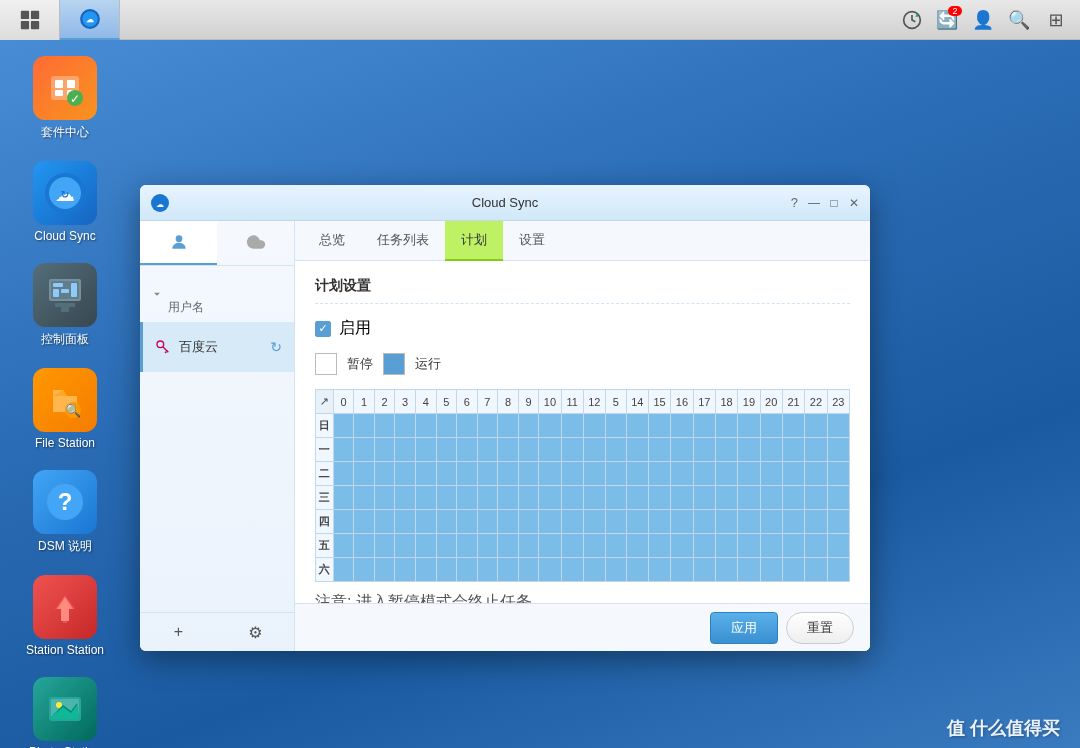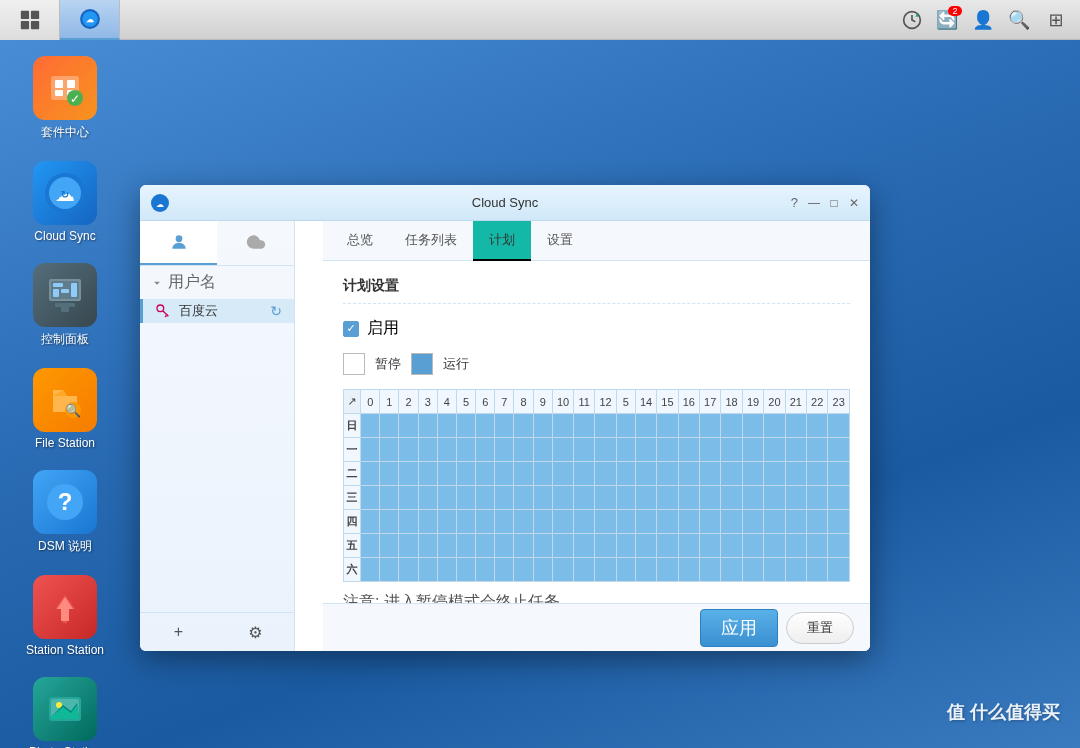--- a/index.html
+++ b/index.html
@@ -103,21 +103,21 @@
     .desktop-icon-label {
       color: white;
       font-size: 12px;
       text-align: center;
       text-shadow: 1px 1px 2px rgba(0,0,0,0.5);
     }
 
     
     .watermark {
       position: absolute;
-      bottom: 24px; right: 20px;
+      bottom: 8px; right: 20px;
       color: white;
       font-size: 18px;
       font-weight: bold;
       text-shadow: 1px 1px 3px rgba(0,0,0,0.3);
       opacity: 0.9;
     }
 
     
     .cloud-sync-window {
       position: absolute;
@@ -205,21 +205,21 @@
       color: #666;
       gap: 4px;
       cursor: pointer;
     }
     .sidebar-section-header svg {
       width: 14px; height: 14px;
     }
     .sidebar-item {
       display: flex;
       align-items: center;
-      padding: 3px 12px;
+      padding: 16px 12px;
       gap: 8px;
       cursor: pointer;
       font-size: 13px;
       color: #333;
       background: #d6eaf8;
       border-left: 3px solid #5a9fd4;
     }
     .sidebar-item svg {
       width: 16px; height: 16px;
       color: #e05;
@@ -244,40 +244,39 @@
       color: #555;
       font-size: 16px;
     }
 
     
     .window-main {
       flex: 1;
       display: flex;
       flex-direction: column;
       background: white;
-      padding-left: 28px;
     }
     .main-tabs {
       display: flex;
       border-bottom: 1px solid #d0e4f4;
       background: #f5f9fe;
       padding: 0 8px;
     }
     .main-tab {
       padding: 10px 16px;
       font-size: 13px;
       color: #555;
       cursor: pointer;
       border-bottom: 2px solid transparent;
       margin-bottom: -1px;
     }
     .main-tab.active {
       color: #333;
-      border-bottom: 2px solid #000000;
-      background: #14b8a6;
+      border-bottom: 2px solid #84cc16;
+      background: #bef264;
     }
     .main-content {
       flex: 1;
       padding: 16px 20px;
       overflow-y: auto;
     }
     .section-title {
       font-size: 14px;
       font-weight: bold;
       color: #333;
@@ -367,21 +366,21 @@
       padding: 0 16px;
       border-top: 1px solid #d0e4f4;
       background: #f5f9fe;
     }
     .btn-primary {
       background: linear-gradient(180deg, #5ab0e8 0%, #3a90d0 100%);
       color: white;
       border: 1px solid #2a80c0;
       border-radius: 4px;
       padding: 6px 20px;
-      font-size: 18px;
+      font-size: 13px;
       cursor: pointer;
     }
     .btn-secondary {
       background: linear-gradient(180deg, #fff 0%, #eee 100%);
       color: #333;
       border: 1px solid #ccc;
       border-radius: 16px;
       padding: 6px 20px;
       font-size: 13px;
       cursor: pointer;
@@ -560,21 +559,21 @@
           <div class="sidebar-tab">
             <svg viewBox="0 0 24 24" fill="#aaa">
               <path d="M18 10h-1.26A8 8 0 1 0 9 20h9a5 5 0 0 0 0-10z"></path>
             </svg>
           </div>
         </div>
         <div class="sidebar-section-header">
           <svg viewBox="0 0 24 24" fill="#888">
               <path d="M7 10l5 5 5-5z"></path>
             </svg>
-          <span style="font-size:16px;color:#666;">用户名</span>
+          <span style="font-size:12px;color:#666;margin-top:27px;">用户名</span>
         </div>
         <div class="sidebar-item">
           <svg viewBox="0 0 24 24" width="16" height="16">
             <circle cx="8" cy="8" r="5" fill="none" stroke="#cc0055" stroke-width="2"></circle>
             <path d="M12 12l8 8" stroke="#cc0055" stroke-width="2"></path>
             <path d="M17 17l2 2M15 19l2 2" stroke="#cc0055" stroke-width="2"></path>
           </svg>
           <span>百度云</span>
           <span class="sidebar-item-refresh">↻</span>
         </div>

